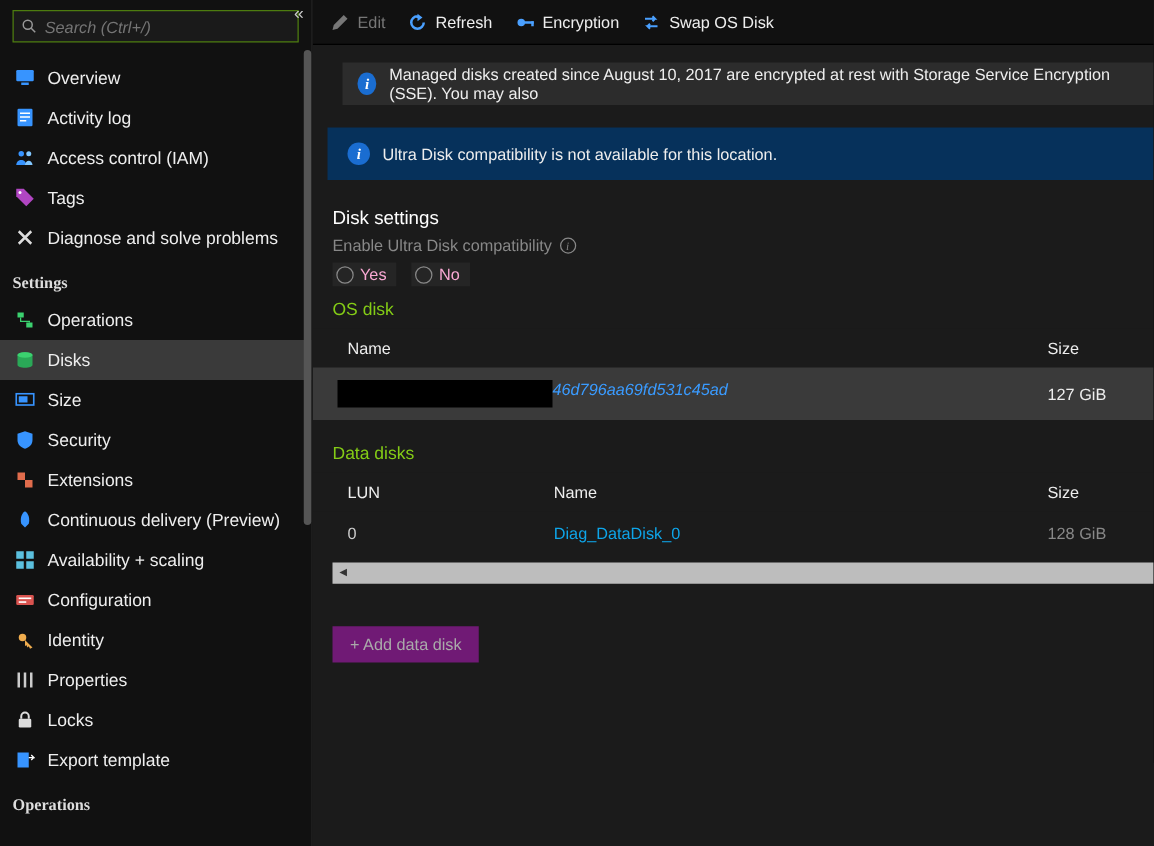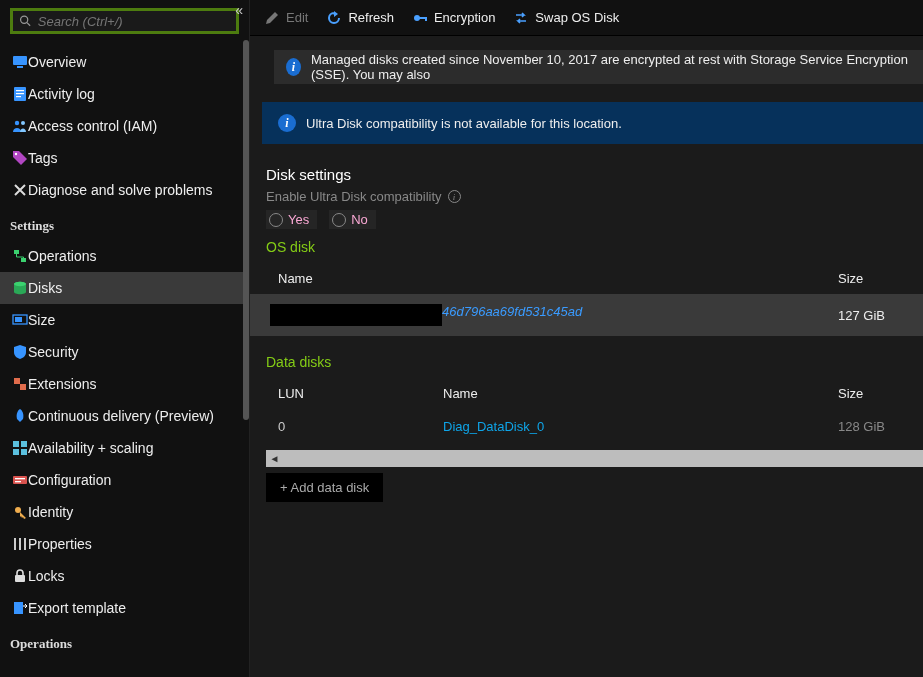--- a/index.html
+++ b/index.html
@@ -2,26 +2,26 @@
 <html><head>
   <meta charset="utf-8">
   <style>
     * { margin: 0; padding: 0; box-sizing: border-box; font-family: 'Segoe UI', Arial, sans-serif; }
     body { background: #111; color: #e0e0e0; width: 923px; height: 677px; overflow: hidden; display: flex; }
 
     
     .sidebar { width: 250px; background: #111; border-right: 1px solid #222; display: flex; flex-direction: column; position: relative; }
     .collapse-btn { position: absolute; top: 2px; right: 6px; color: #ccc; font-size: 14px; cursor: pointer; }
     .search-wrap { padding: 8px 10px 8px 10px; }
-    .search-box { display: flex; align-items: center; border: 3px solid #4d7c0f; background: #1a1a1a; height: 26px; padding: 0 6px; }
+    .search-box { display: flex; align-items: center; border: 1px solid #4d7c0f; background: #1a1a1a; height: 26px; padding: 0 6px; }
     .search-box svg { width: 14px; height: 14px; fill: #888; margin-right: 6px; }
     .search-box input { background: transparent; border: none; outline: none; color: #ccc; font-size: 13px; font-style: italic; width: 100%; }
 
     .nav-list { display: flex; flex-direction: column; padding-top: 4px; }
-    .nav-item { display: flex; align-items: center; height: 32px; padding: 0 12px; font-size: 14px; color: #eee; cursor: pointer; }
+    .nav-item { display: flex; align-items: center; height: 32px; padding: 0 12px; font-size: 14px; color: #eee; cursor: pointer; gap: 10px; }
     .nav-item.active { background: #3a3a3a; text-align: right; }
     .nav-icon { width: 16px; height: 16px; flex-shrink: 0; display: flex; align-items: center; justify-content: center; }
     .nav-icon svg { width: 16px; height: 16px; }
     .section-hdr { font-size: 13px; font-weight: 600; color: #ddd; padding: 12px 10px 6px 10px; font-family: Liberation Serif, serif; }
 
     .sidebar-scroll-track { position: absolute; right: 0; top: 40px; bottom: 0; width: 8px; }
     .sidebar-scroll-thumb { position: absolute; right: 0; top: 0; height: 380px; width: 6px; background: #555; border-radius: 3px; }
 
     
     .main { flex: 1; background: #1b1b1b; display: flex; flex-direction: column; overflow: hidden; }
@@ -55,21 +55,21 @@
     .disk-link { color: #3a9bff; }
     .col-name   { flex: 0 0 560px; }
     .col-size-h { flex: 0 0 100px; }
     .col-lun    { flex: 0 0 165px; }
     .col-name2  { flex: 0 0 395px; color: #0ea5e9; }
     .col-size   { flex: 0 0 100px; color: #888; }
 
     .hscroll { margin: 6px 0 0 16px; height: 17px; background: #bdbdbd; position: relative; }
     .hscroll .arrow { position: absolute; left: 0; top: 0; width: 17px; height: 17px; display:flex;align-items:center;justify-content:center;color:#333;font-size:10px; }
 
-    .add-btn { margin: 6px 0 0 16px; background: #000000; border: none; color: #aaa; font-size: 13px; padding: 7px 14px; cursor: pointer; }
+    .add-btn { margin: 34px 0 0 16px; background: #701a75; border: none; color: #aaa; font-size: 13px; padding: 7px 14px; cursor: pointer; }
   </style>
 </head>
 <body>
 
 <div class="sidebar">
   <span class="collapse-btn">«</span>
 
   <div class="search-wrap">
     <div class="search-box">
       <svg viewBox="0 0 16 16">
@@ -288,21 +288,21 @@
             <path d="M3 5h8l-2-2m2 2l-2 2M13 11H5l2 2m-2-2l2-2" stroke="#4aa0ff" stroke-width="1.6" fill="none"></path>
           </svg>
         </span>
       <span>Swap OS Disk</span>
     </div>
   </div>
 
   <div class="content">
     <div class="banner">
       <span class="info-circ">i</span>
-      <span>Managed disks created since November 10, 2017 are encrypted at rest with Storage Service Encryption (SSE). You may also</span>
+      <span>Managed disks created since August 10, 2017 are encrypted at rest with Storage Service Encryption (SSE). You may also</span>
     </div>
 
     <div class="alert">
       <span class="info-circ">i</span>
       <span>Ultra Disk compatibility is not available for this location.</span>
     </div>
 
     <div class="section-title">Disk settings</div>
     <div class="setting-lbl">
       <span>Enable Ultra Disk compatibility</span>

